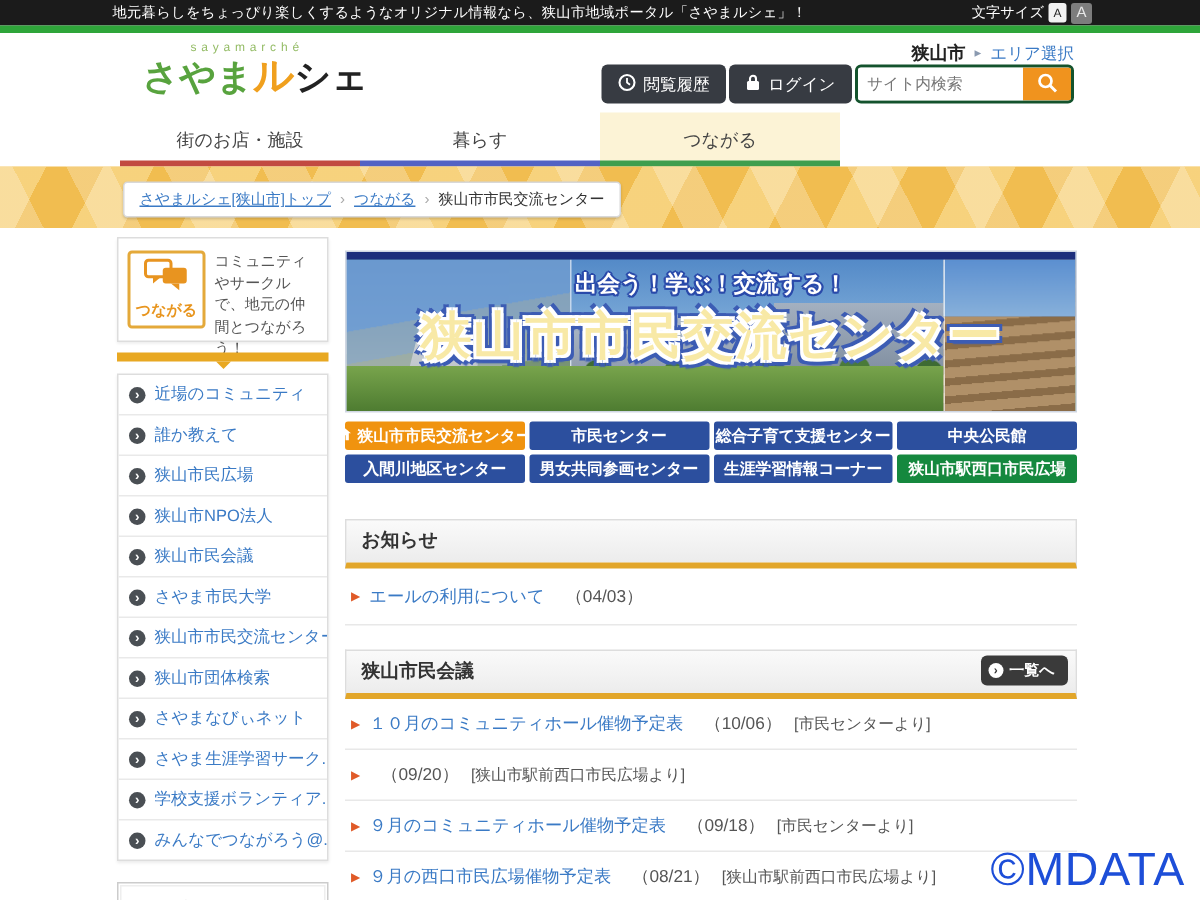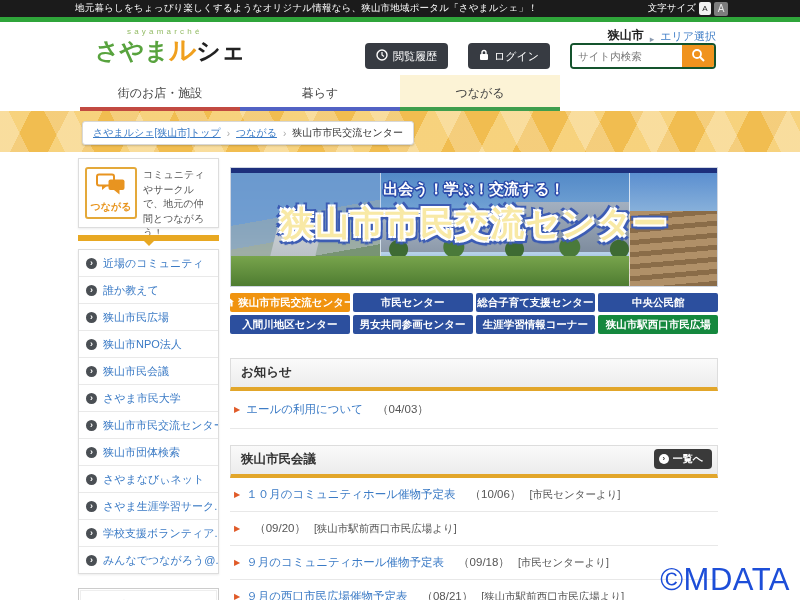--- a/index.html
+++ b/index.html
@@ -16,25 +16,25 @@
   .greenbar { position:absolute; top:17px; left:0; right:0; height:5px; background:#2fa53a; }
 
   
   .header { position:absolute; top:22px; left:0; right:0; height:53px; background:#fff; }
   .logo { position:absolute; left:95px; top:5px; cursor:pointer; }
   .logo-roman { display:block; font-size:8px; color:#94bc66; letter-spacing:3.2px; margin-left:32px; }
   .logo-main { font-size:24px; font-weight:bold; line-height:1.05; }
   .logo-p1 { color:#58a33e; }
   .logo-p2 { color:#f0a01e; font-size:27px; }
   .logo-p3 { color:#222; }
-  .area-row { position:absolute; right:84px; top:5px; display:flex; align-items:flex-end; gap:6px; font-size:11px; }
+  .area-row { position:absolute; right:84px; top:5px; display:flex; align-items:center; gap:6px; font-size:11px; }
   .area-name { font-weight:bold; color:#222; font-size:12px; }
   .area-arrow { color:#8a9ab0; font-size:9px; }
   .area-select { color:#3a7ac5; cursor:pointer; }
-  .hdr-controls { position:absolute; right:84px; top:21px; display:flex; gap:20px; align-items:center; }
+  .hdr-controls { position:absolute; right:84px; top:21px; display:flex; gap:2px; align-items:center; }
   .dark-btn { background:#373b42; color:#fff; border:none; border-radius:4px; height:26px; padding:0 11px; font-size:11px; display:flex; align-items:center; gap:5px; cursor:pointer; font-family:inherit; }
   .searchwrap { display:flex; border:2px solid #14532d; border-radius:4px; overflow:hidden; height:26px; }
   .search-input { width:110px; border:none; outline:none; padding:0 6px; font-size:10.5px; color:#333; font-family:inherit; }
   .search-btn { width:32px; background:#f0931e; border:none; display:flex; align-items:center; justify-content:center; cursor:pointer; }
 
   
   .nav { position:absolute; top:75px; left:0; right:0; height:36px; background:#fff; }
   .nav-inner { position:absolute; left:80px; width:640px; height:36px; display:flex; }
   .nav-item { width:160px; height:36px; text-align:center; font-size:12px; color:#444; padding-top:10px; position:relative; cursor:pointer; }
   .nav-item.active { background:#fcf3d6; }
@@ -64,21 +64,21 @@
   .side-accent::after { content:""; position:absolute; left:50%; margin-left:-5px; top:6px; border:5px solid transparent; border-top:5px solid #e8a822; border-bottom:0; }
   .side-menu { margin-top:8px; border:1px solid #ddd; background:#fff; box-shadow:0 1px 2px rgba(0,0,0,.08); }
   .menu-item { display:flex; align-items:center; gap:6px; padding:6px 7px; border-bottom:1px solid #e9e9e9; font-size:11px; line-height:14px; color:#3a7ac5; cursor:pointer; white-space:nowrap; overflow:hidden; }
   .menu-item:last-child { border-bottom:none; }
   .menu-bullet { width:11px; height:11px; border-radius:50%; background:#4a4f54; color:#fff; font-size:9px; line-height:1; display:flex; align-items:center; justify-content:center; flex:none; font-weight:bold; }
   .shop-news { margin-top:14px; border:1px solid #ccc; outline:1px solid #eee; outline-offset:-3px; background:#fff; text-align:center; padding:9px 0 12px; font-size:12px; color:#555; }
 
   
   .main { position:absolute; left:230px; top:167px; width:488px; }
 
-  .banner { position:relative; height:120px; overflow:hidden; border:1px solid #cfd6e2; background:linear-gradient(#4f86c6 0%, #7fadd9 50%, #b8d2ea 72%, #9cc0e0 78%); cursor:default; }
+  .banner { position:relative; height:108px; overflow:hidden; border:1px solid #cfd6e2; background:linear-gradient(#4f86c6 0%, #7fadd9 50%, #b8d2ea 72%, #9cc0e0 78%); cursor:default; }
   .banner-navy { position:absolute; top:0; left:0; right:0; height:5px; background:#1d2f7c; }
   .bn-bldg { position:absolute; background:#9aa7b8; }
   .bn-bldg.b1 { left:150px; top:42px; width:130px; height:42px; background:linear-gradient(#aebbc9,#8c99aa); }
   .bn-bldg.b2 { left:285px; top:34px; width:115px; height:50px; background:linear-gradient(#a3b0c0,#7e8c9e); }
   .bn-trees { position:absolute; left:140px; right:70px; top:68px; height:22px;
     background:radial-gradient(circle at 10% 60%, #3e6b33 0 9px, transparent 10px),
                radial-gradient(circle at 30% 50%, #4a7a3a 0 10px, transparent 11px),
                radial-gradient(circle at 52% 60%, #3e6b33 0 9px, transparent 10px),
                radial-gradient(circle at 72% 50%, #4a7a3a 0 10px, transparent 11px),
                radial-gradient(circle at 90% 60%, #3e6b33 0 9px, transparent 10px); }

